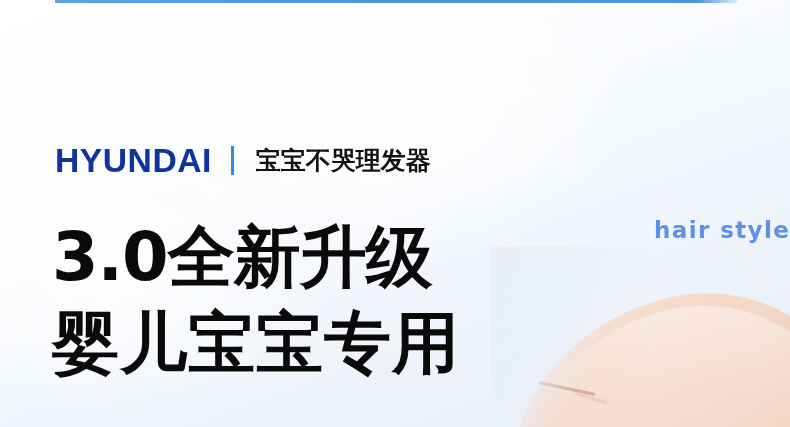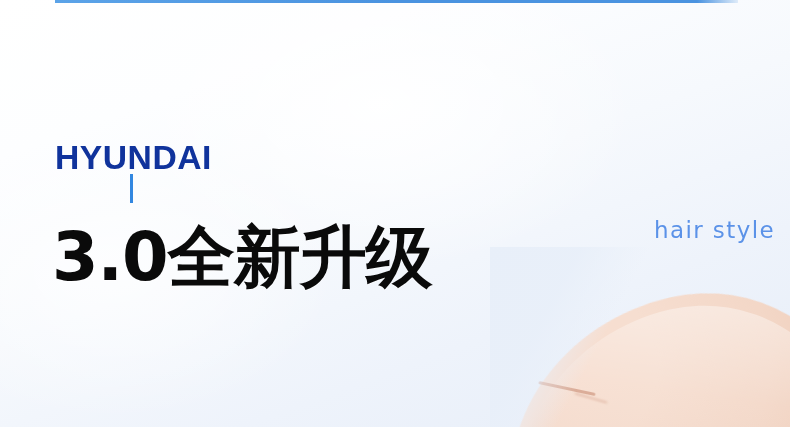--- a/index.html
+++ b/index.html
@@ -60,21 +60,20 @@
   }
 
   
   #brand-row {
     position: absolute;
     left: 55px;
     top: 141px;
     display: flex;
     align-items: center;
     height: 38px;
-    flex-direction: column;
   }
   #brand-wordmark {
     font-family: "Liberation Sans", sans-serif;
     font-weight: 700;
     font-size: 33px;
     letter-spacing: 0.5px;
     color: #10339c;
     line-height: 1;
     transform: scaleX(1.02);
     transform-origin: left center;
@@ -118,21 +117,21 @@
   #headline-line-2 {
     letter-spacing: 1px;
   }
 
   
   #hair-style {
     position: absolute;
     left: 654px;
     top: 217px;
     font-family: "DejaVu Sans", "Liberation Sans", sans-serif;
-    font-weight: 400;
+    font-weight: 700;
     font-size: 23px;
     letter-spacing: 1.4px;
     color: #5b92e8;
     white-space: nowrap;
   }
 
   
   #hand-wrap {
     position: absolute;
     right: 0;
@@ -207,24 +206,26 @@
 <div id="banner">
 
   <div id="bg-bloom"></div>
   <div id="bg-bloom-2"></div>
 
   <div id="top-rule"></div>
 
   <div id="brand-row">
     <div id="brand-wordmark">HYUNDAI</div>
     <div id="brand-divider"></div>
+    <div id="brand-tagline">宝宝不哭理发器</div>
   </div>
 
   <div id="headline">
     <div class="headline-line" id="headline-line-1">3.0全新升级</div>
+    <div class="headline-line" id="headline-line-2">婴儿宝宝专用</div>
   </div>
 
   <div id="hair-style">hair style</div>
 
   <div id="hand-wrap">
     <div id="hand-shape"></div>
     <div id="hand-shade"></div>
     <div id="hand-crease"></div>
     <div id="hand-crease-2"></div>
     <div id="hand-feather"></div>

